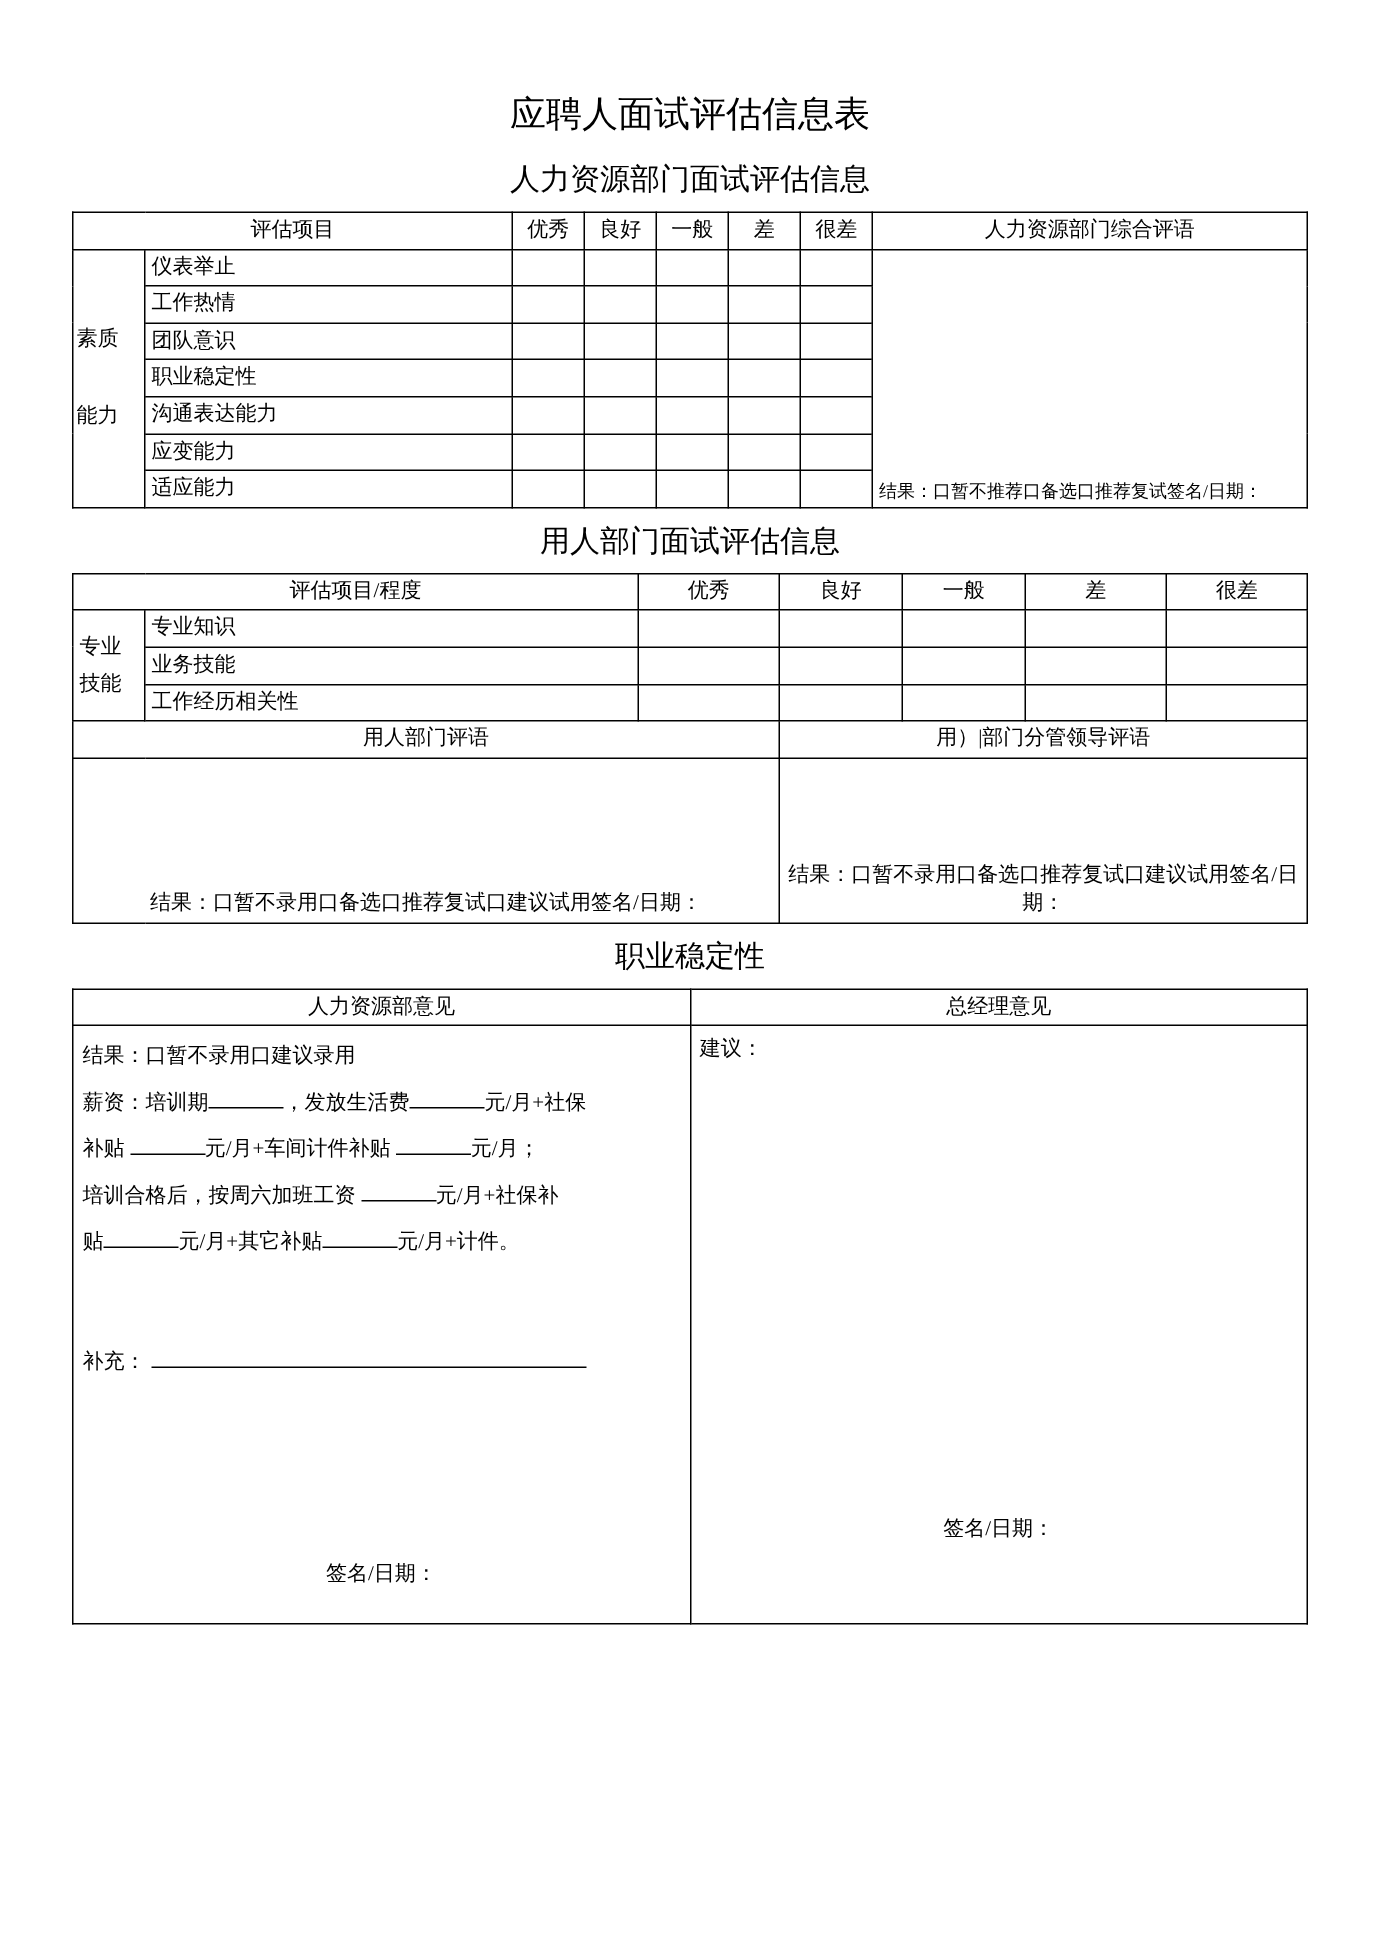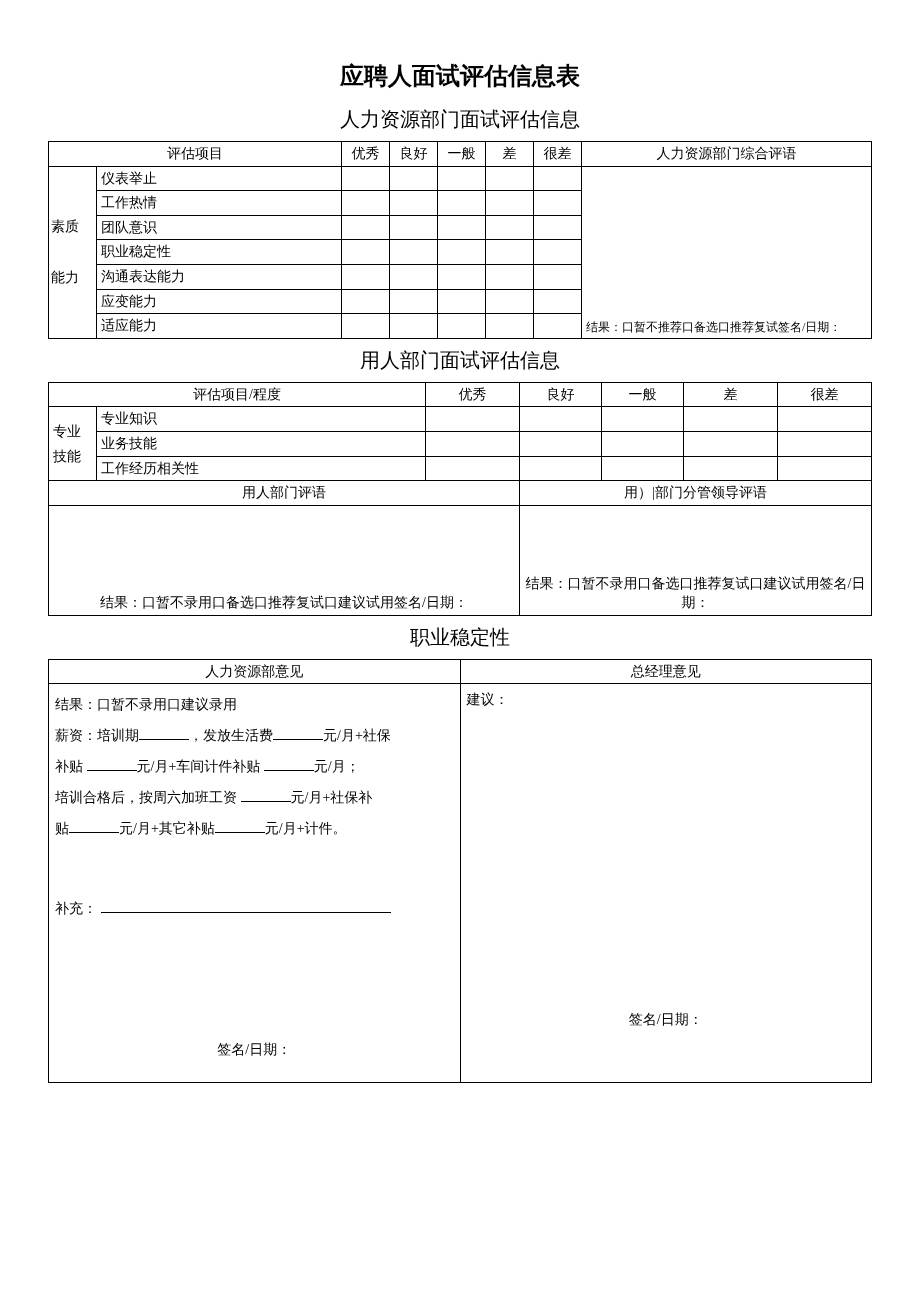--- a/index.html
+++ b/index.html
@@ -8,21 +8,21 @@
       background: #fff;
       margin: 0;
       padding: 40px 48px;
       font-size: 14px;
       color: #000;
       width: 920px;
     }
     h1 {
       text-align: center;
       font-size: 24px;
-      font-weight: bold;
+      font-weight: normal;
       margin: 20px 0 14px 0;
     }
     h2 {
       text-align: center;
       font-size: 20px;
       font-weight: normal;
       margin: 6px 0 8px 0;
     }
     table {
       width: 100%;

